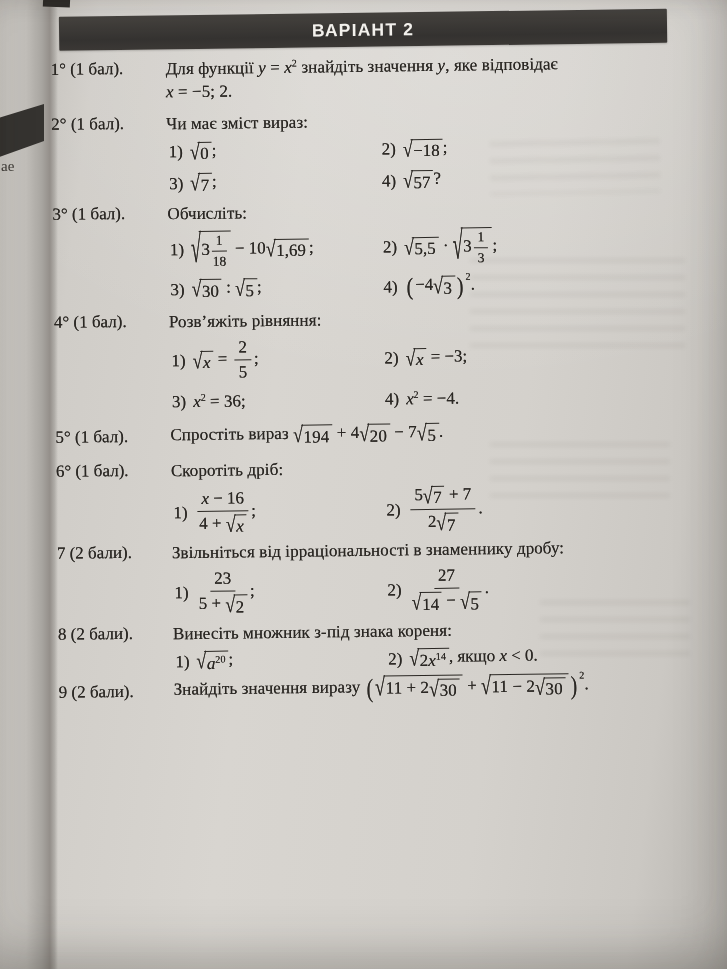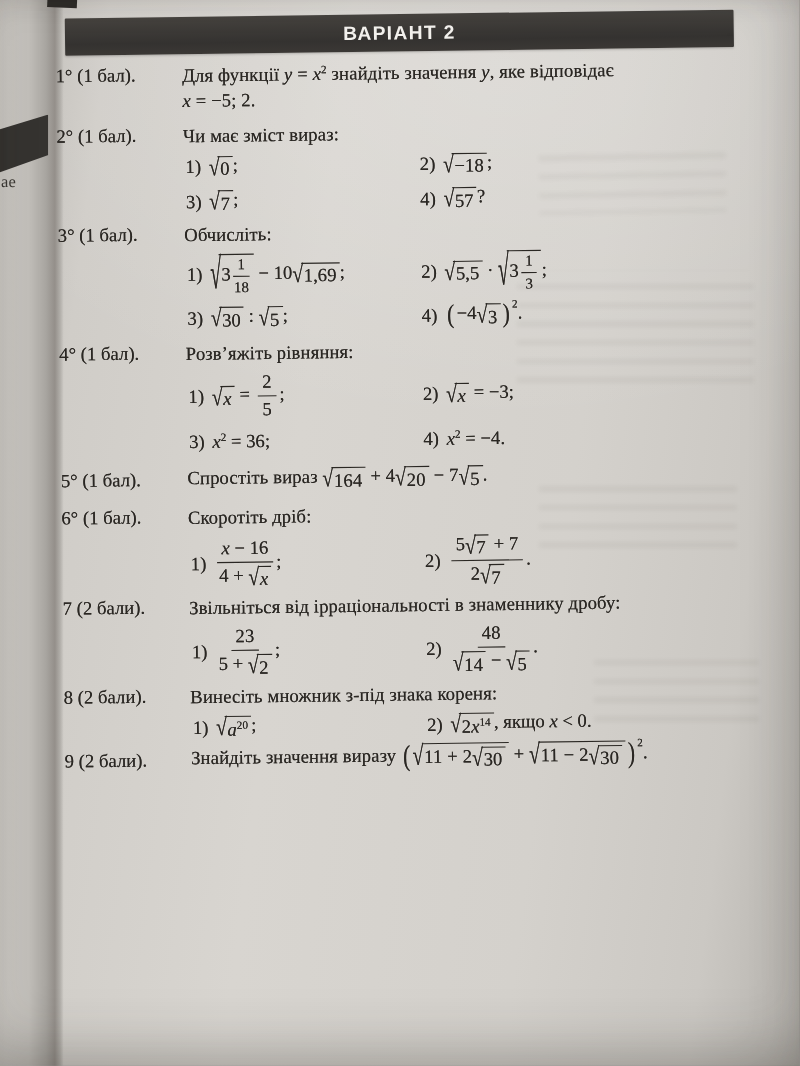--- a/index.html
+++ b/index.html
@@ -235,21 +235,21 @@
                 <span class="i-math"><i>x</i><sup>2</sup> = −4.</span>
               </div>
             </div>
           </div>
         </div>
         <div class="problem centered">
           <div class="p-label">5° (1 бал).</div>
           <div class="p-body">
             <div class="p-text">Спростіть вираз <span class="sqrt">
                 <span class="sq-sign" style="transform: scaleY(1.25);">√</span>
-                <span class="sq-rad">164</span>
+                <span class="sq-rad">194</span>
               </span> + 4<span class="sqrt">
                 <span class="sq-sign" style="transform: scaleY(1.25);">√</span>
                 <span class="sq-rad">20</span>
               </span> − 7<span class="sqrt">
                 <span class="sq-sign" style="transform: scaleY(1.25);">√</span>
                 <span class="sq-rad">5</span>
               </span>.</div>
           </div>
         </div>
         <div class="problem">
@@ -294,21 +294,21 @@
                     <span class="num">23</span>
                     <span class="den">5 + <span class="sqrt">
                         <span class="sq-sign" style="transform: scaleY(1.25);">√</span>
                         <span class="sq-rad">2</span>
                       </span></span>
                   </span>;</span>
               </div>
               <div class="p-item">
                 <span class="i-num">2)</span>
                 <span class="i-math"><span class="frac">
-                    <span class="num">48</span>
+                    <span class="num">27</span>
                     <span class="den"><span class="sqrt">
                         <span class="sq-sign" style="transform: scaleY(1.25);">√</span>
                         <span class="sq-rad">14</span>
                       </span> − <span class="sqrt">
                         <span class="sq-sign" style="transform: scaleY(1.25);">√</span>
                         <span class="sq-rad">5</span>
                       </span></span>
                   </span>.</span>
               </div>
             </div>

